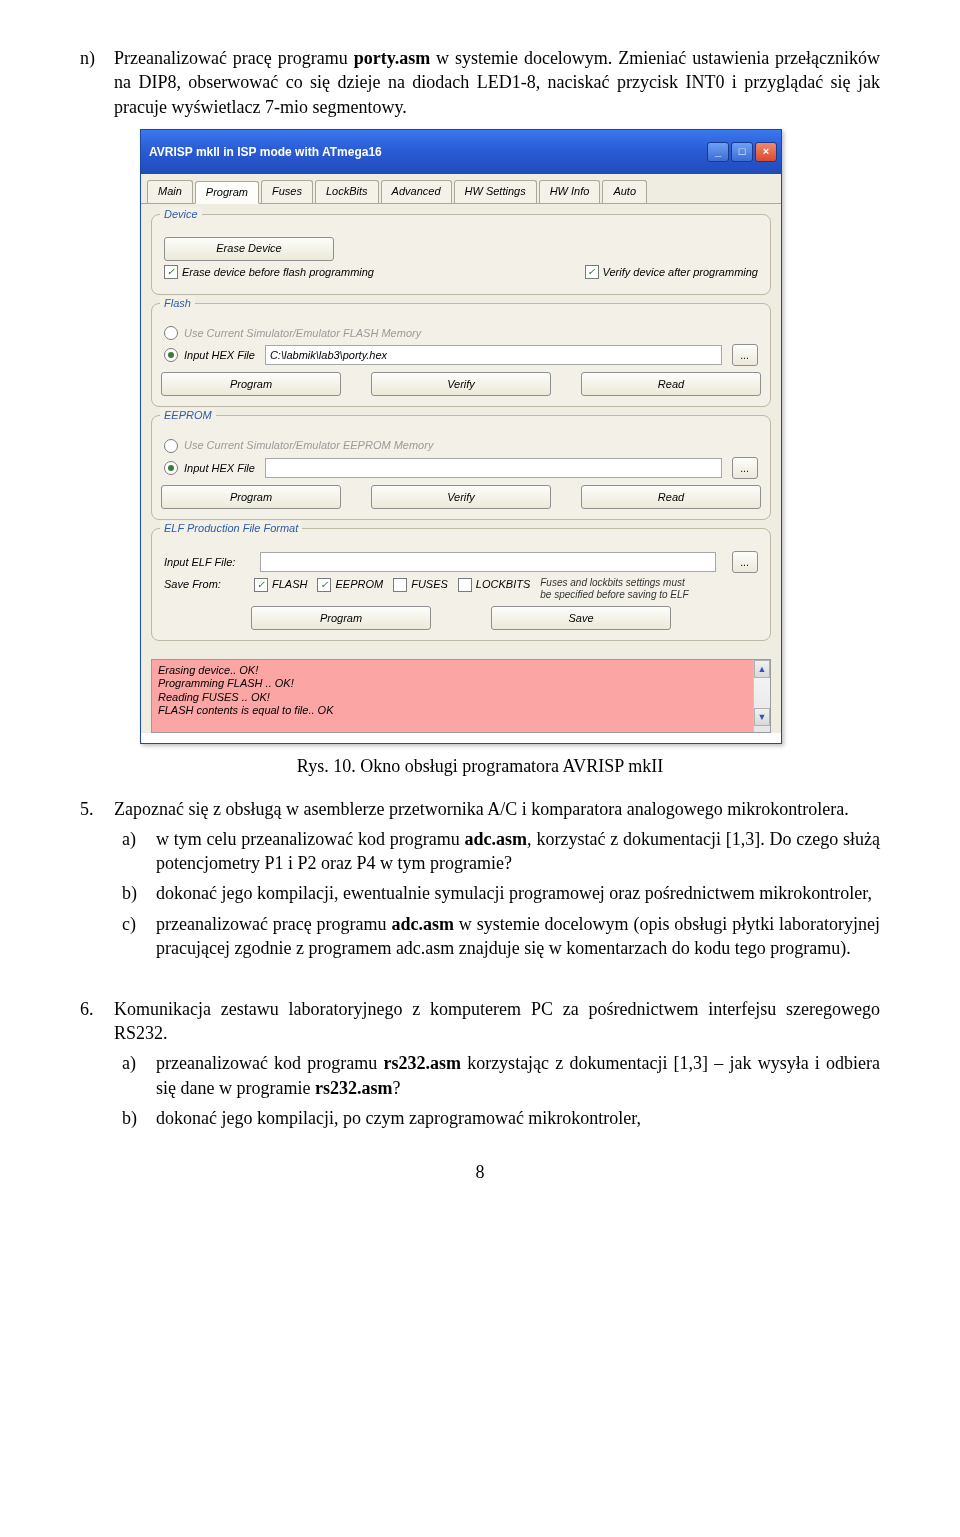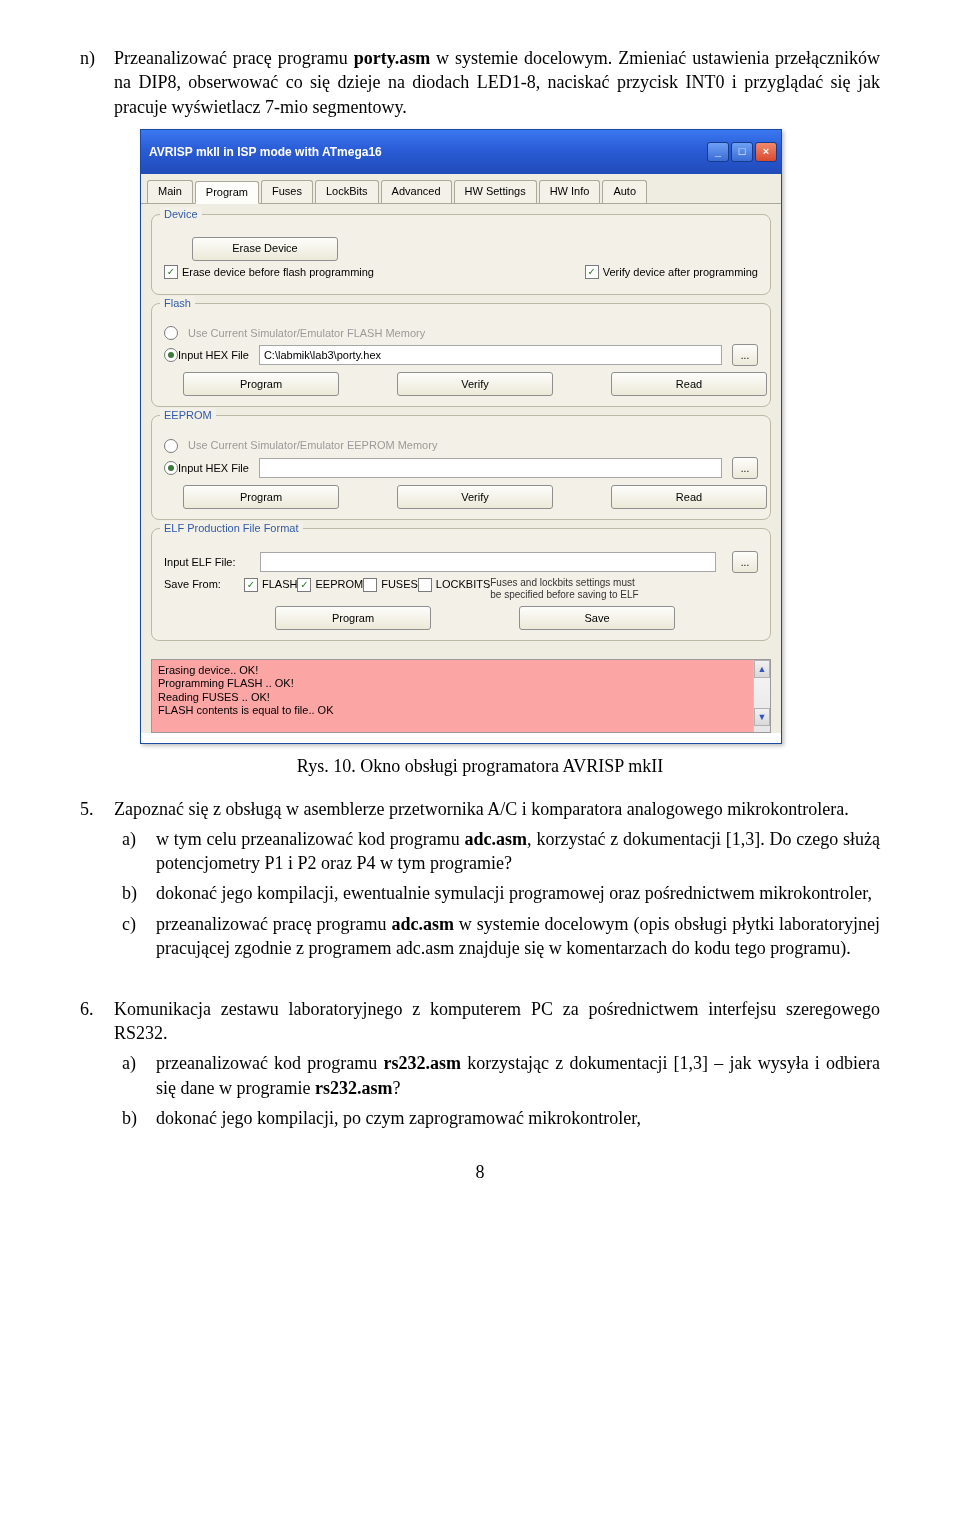--- a/index.html
+++ b/index.html
@@ -16,46 +16,46 @@
   .shot-wrap { margin: 10px 0 8px 60px; }
   .win { width: 640px; font-family: Tahoma, Verdana, sans-serif; font-size: 11px; color: #000; border: 1px solid #1a4aa3; box-shadow: 2px 2px 4px rgba(0,0,0,.25); }
   .titlebar { display: flex; align-items: center; height: 44px;
               background: linear-gradient(#3a78f0, #2a5cd6 45%, #204bb9); color: #fff; padding: 0 4px 0 8px; }
   .titlebar .title-text { flex: 1; font-weight: bold; font-size: 12px; }
   .winbtns { display: flex; gap: 2px; }
   .winbtn { width: 20px; height: 18px; border: 1px solid #173a8a; border-radius: 3px;
             display: flex; align-items: center; justify-content: center; font-weight: bold; font-size: 11px; color: #fff; }
   .winbtn.min, .winbtn.max { background: linear-gradient(#6ea0f5,#3b6cd4); }
   .winbtn.close { background: linear-gradient(#f08a6a,#d9492f); }
-  .winbody { background: #efece1; }
+  .winbody { background: #efece1; font-style: italic; }
 
   .tabs { display: flex; border-bottom: 1px solid #aca899; padding: 6px 6px 0 6px; gap: 0; }
   .tab { background: #f4f1e8; border: 1px solid #aca899; border-bottom: none; padding: 3px 10px; border-radius: 3px 3px 0 0; margin-right: 2px; font-size: 11px; }
   .tab.active { background: #fdfdfa; position: relative; top: 1px; font-weight: normal; border-bottom: 1px solid #fdfdfa; }
 
   .tabpanel { padding: 6px 10px 8px 10px; }
   .groupbox { border: 1px solid #bcb9a7; border-radius: 8px; background: #f3f1e7; margin: 4px 0 8px 0; padding: 18px 12px 10px 12px; position: relative; }
   .group-title { position: absolute; top: -8px; left: 8px; background: #f3f1e7; color: #315aa5; font-size: 11px; padding: 0 4px; }
   .btn { display: inline-flex; align-items: center; justify-content: center; min-width: 130px; height: 22px;
-         border: 1px solid #8f8f8f; border-radius: 3px; background: linear-gradient(#fdfdfb,#ece9d8); font-size: 11px; padding: 0 12px; margin-left: 28px; }
+         border: 1px solid #8f8f8f; border-radius: 3px; background: linear-gradient(#fdfdfb,#ece9d8); font-size: 11px; padding: 0 24px; }
   .btn.small { min-width: 120px; }
   .row { display: flex; align-items: center; gap: 10px; margin: 4px 0; }
   .row.split { justify-content: space-between; }
   .checkbox { display: flex; align-items: center; gap: 4px; font-size: 11px; }
   .chk { width: 12px; height: 12px; border: 1px solid #7a7a7a; background: #fff; display: inline-flex; align-items: center; justify-content: center; font-size: 10px; color: #2a7a2a; }
-  .radio { display: flex; align-items: center; font-size: 11px; }
+  .radio { display: flex; align-items: center; gap: 6px; font-size: 11px; }
   .rad { width: 12px; height: 12px; border: 1px solid #7a7a7a; border-radius: 50%; background: #fff; display: inline-flex; align-items: center; justify-content: center; }
   .rad.sel::after { content: ""; width: 6px; height: 6px; background: #3b7a3b; border-radius: 50%; display: block; }
   .disabled { color: #9a9a9a; }
   .textfield { flex: 1; height: 18px; border: 1px solid #a8a8a8; background: #fff; font-size: 11px; padding: 0 4px; display: flex; align-items: center; }
   .browse { width: 24px; height: 20px; border: 1px solid #8f8f8f; border-radius: 3px; background: linear-gradient(#fdfdfb,#ece9d8); font-size: 10px; display: inline-flex; align-items: center; justify-content: center; }
   .three-btns { display: flex; gap: 30px; justify-content: center; margin-top: 6px; }
   .elf-row { display: flex; align-items: center; gap: 16px; margin: 4px 0; }
   .elf-label { width: 80px; font-size: 11px; }
-  .savefrom { display: flex; align-items: flex-start; font-size: 11px; margin-top:4px; }
+  .savefrom { display: flex; align-items: flex-start; gap: 10px; font-size: 11px; margin-top:4px; }
   .hint { width: 150px; font-size: 10px; color: #333; line-height: 1.15; }
   .logbox { margin: 2px 10px 10px 10px; border: 1px solid #9a9a9a; background: #fca5a5; font-size: 11px; line-height: 1.2; padding: 4px 6px; position: relative; height: 64px; overflow: hidden; }
   .scrollbar { position: absolute; right: 0; top: 0; bottom: 0; width: 16px; background: linear-gradient(#f7f7f7,#e5e5e5); border-left: 1px solid #c6c6c6; }
   .sbtn { height: 16px; border: 1px solid #b1b1b1; background: linear-gradient(#f2f2f2,#d9d9d9); font-size: 9px; color:#3355bb; display:flex;align-items:center;justify-content:center; }
 </style>
 </head>
 <body>
 
 <div class="page">
 

